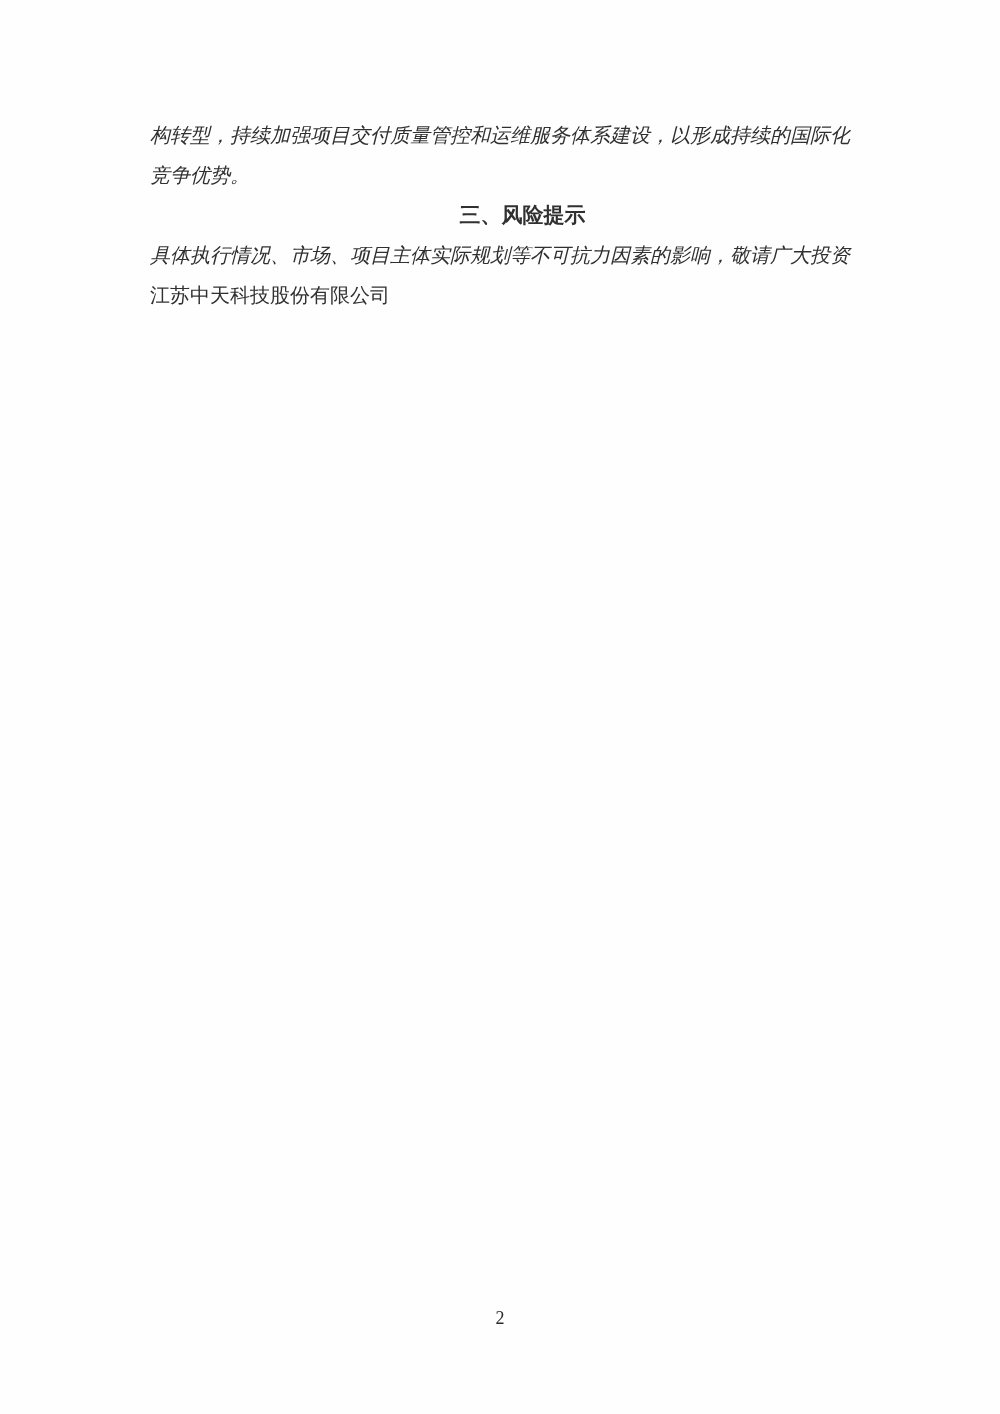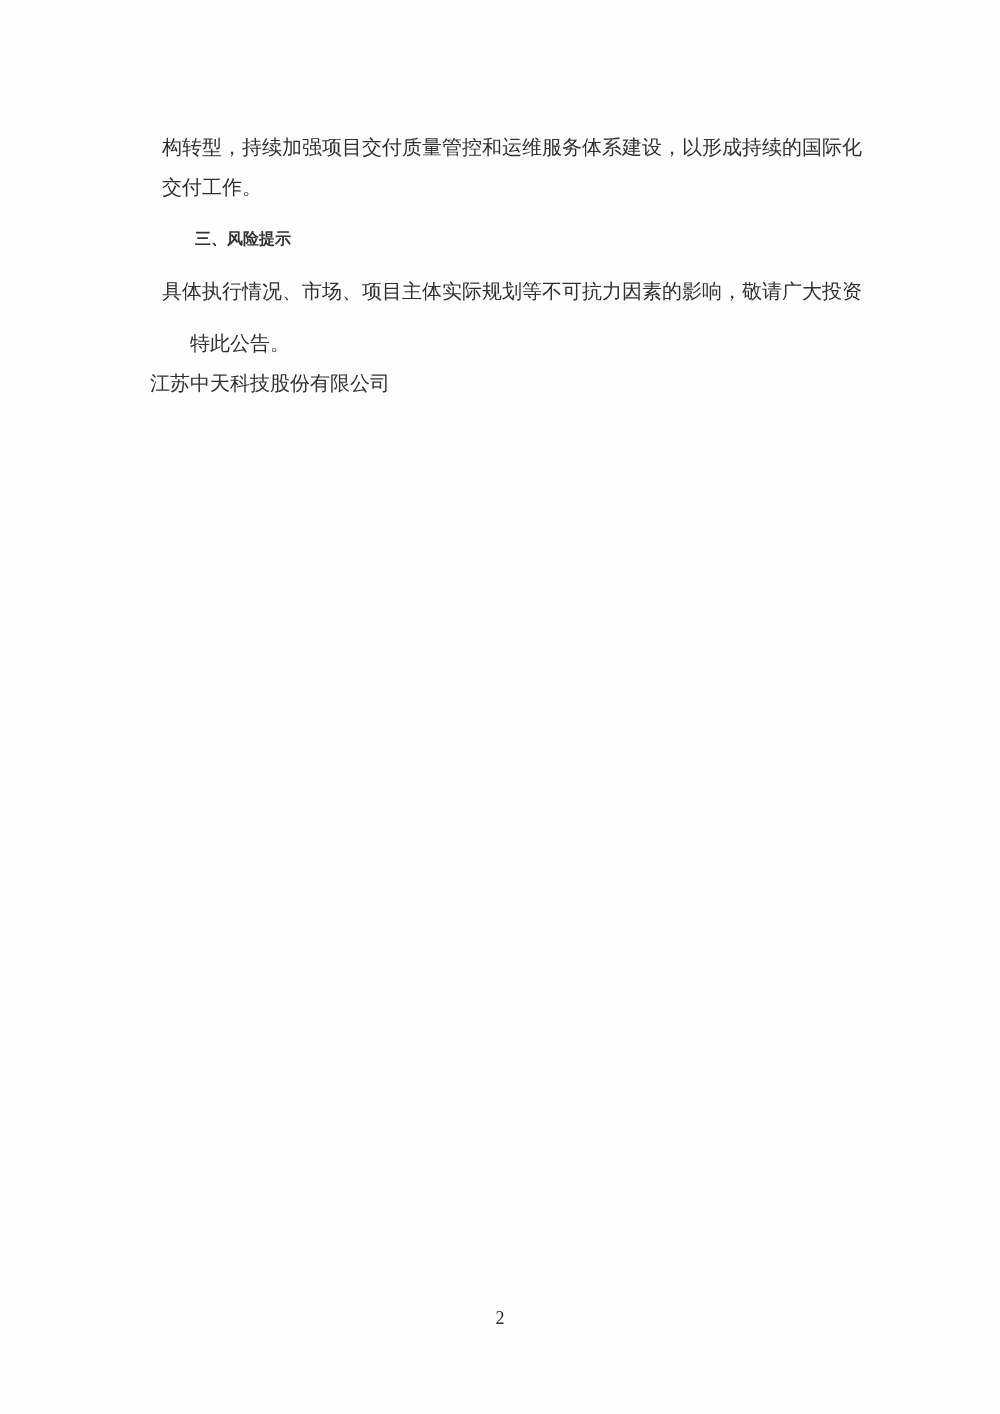--- a/index.html
+++ b/index.html
@@ -17,33 +17,34 @@
     overflow: hidden;
   }
   .content {
     position: absolute;
     left: 150px;
     top: 115px;
     width: 700px;
     font-size: 20px;
     line-height: 40px;
   }
-  .para { margin: 12px; padding: 0; }
+  .para { margin: 0; padding: 0; font-style: italic; }
   .line {
     white-space: nowrap;
     text-align: justify;
   }
   .line.first-line {
     padding-left: 40px;
   }
   .heading {
     padding-left: 45px;
     font-weight: bold;
-    font-size: 16px;
+    font-size: 21px;
     line-height: 40px;
+    text-align: center;
   }
   .closing {
     padding-left: 40px;
     line-height: 40px;
   }
   .sig {
     line-height: 40px;
   }
   .page-number {
     position: absolute;
@@ -57,30 +58,29 @@
   }
 </style>
 </head>
 <body>
 
 <div class="page">
   <div class="content">
 
     <div class="para">
       <div class="line">构转型，持续加强项目交付质量管控和运维服务体系建设，以形成持续的国际化</div>
-      <div class="line">交付工作。</div>
+      <div class="line">竞争优势。</div>
     </div>
 
     <div class="heading">三、风险提示</div>
 
     <div class="para">
       <div class="line">具体执行情况、市场、项目主体实际规划等不可抗力因素的影响，敬请广大投资</div>
     </div>
 
-    <div class="closing">特此公告。</div>
 
     <div class="sig">江苏中天科技股份有限公司</div>
 
 
   </div>
 
   <div class="page-number">2</div>
 </div>
 
 </body></html>

